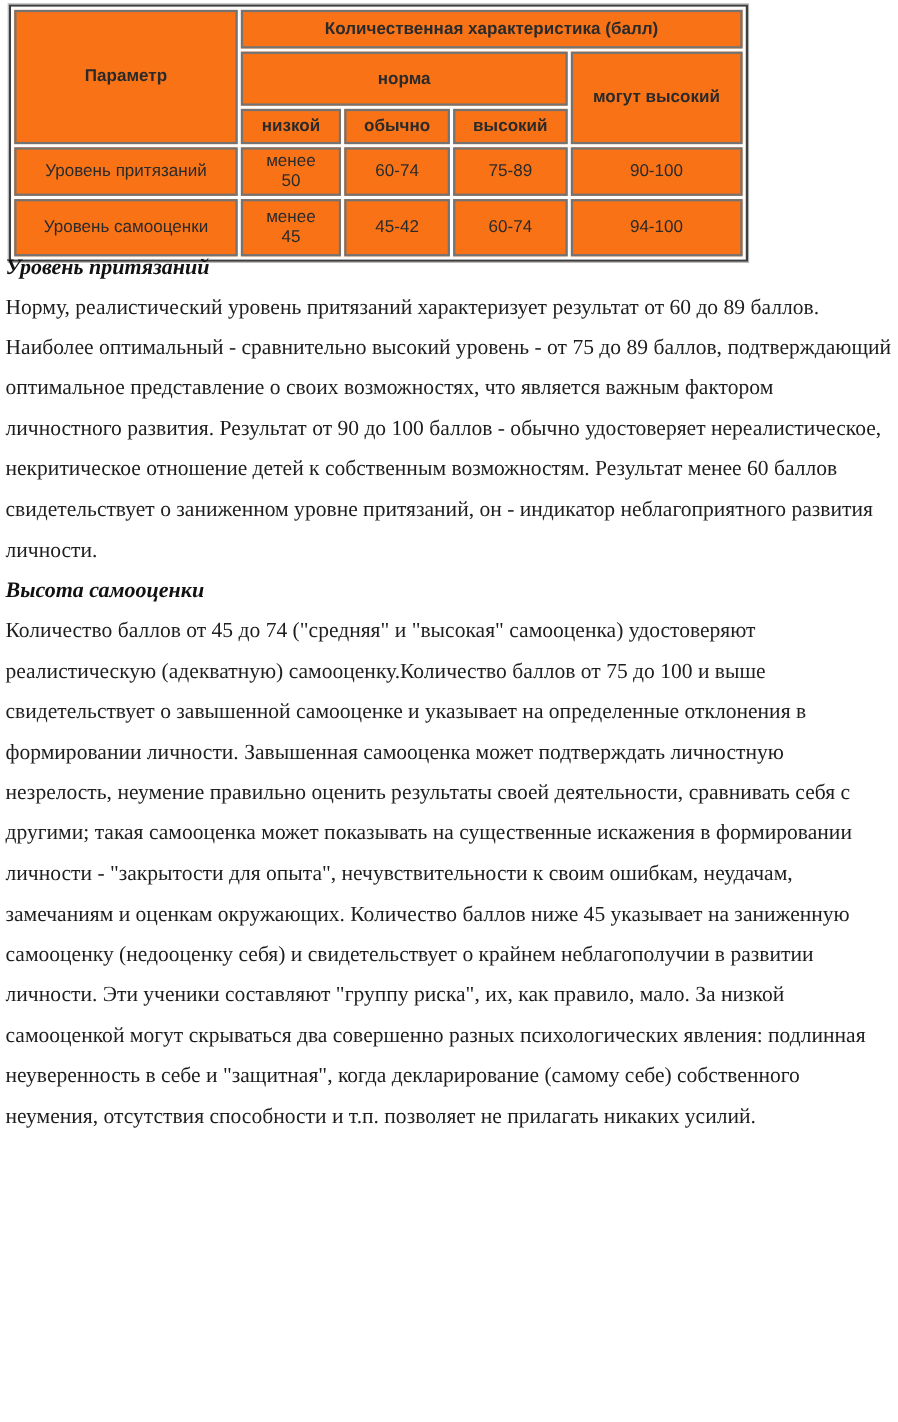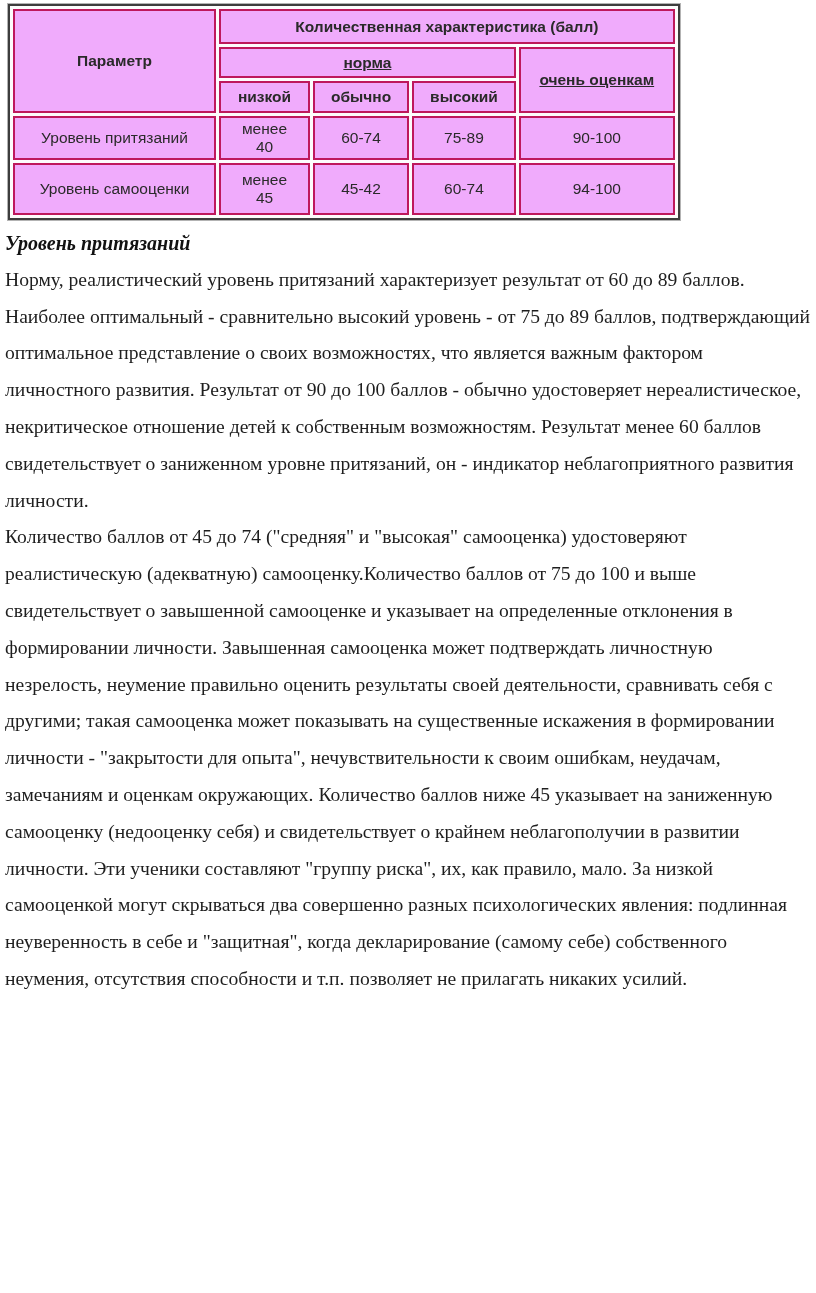--- a/index.html
+++ b/index.html
@@ -26,36 +26,36 @@
     border-spacing: 3px;
     table-layout: fixed;
     background: #fcfcfc;
     border: 2px solid #3d3d3d;
     outline: 1px solid #b3b3b3;
     font-family: "Liberation Sans", sans-serif;
     font-size: 15.5px;
     color: #2a2a2a;
   }
   table.score-table td {
-    border: 2px solid #be185d;
-    background: #f0abfc;
+    border: 2px solid #737373;
+    background: #f97316;
     text-align: center;
     vertical-align: middle;
     padding: 2px 16px;
   }
   td.hdr { font-weight: bold; }
   td.param-name { text-align: left; padding-left: 9px; }
   td.top-val { vertical-align: top; padding-top: 7px; }
   .c1 { width: 203px; }
   .c2 { width: 91px; }
   .c3 { width: 91px; }
   .c4 { width: 99px; }
   .c5 { width: 156px; }
   .r1 { height: 35px; }
-  .r2 { height: 31px; text-decoration: underline; }
+  .r2 { height: 49px; }
   .r3 { height: 32px; }
   .r4 { height: 33px; }
   .r5 { height: 52px; }
 
   
   .doc-text {
     position: absolute; left: 5px; top: 225px;
     width: 806px;
     font-size: 19.6px;
     line-height: 36.8px;
@@ -87,44 +87,45 @@
           <col class="c4">
           <col class="c5">
       </colgroup>
       <tbody>
         <tr class="r1">
           <td class="hdr" rowspan="3">Параметр</td>
           <td class="hdr" colspan="4">Количественная характеристика (балл)</td>
         </tr>
         <tr class="r2">
           <td class="hdr" colspan="3">норма</td>
-          <td class="hdr" rowspan="2">очень оценкам</td>
+          <td class="hdr" rowspan="2">могут высокий</td>
         </tr>
         <tr class="r3">
           <td class="hdr">низкой</td>
           <td class="hdr">обычно</td>
           <td class="hdr">высокий</td>
         </tr>
         <tr class="r4">
           <td class="param-name">Уровень притязаний</td>
-          <td>менее 40</td>
+          <td>менее 50</td>
           <td>60-74</td>
           <td>75-89</td>
           <td>90-100</td>
         </tr>
         <tr class="r5">
           <td class="param-name">Уровень самооценки</td>
           <td>менее 45</td>
           <td>45-42</td>
           <td>60-74</td>
           <td class="top-val">94-100</td>
         </tr>
       </tbody>
     </table>
   </div>
 
   <div class="doc-text">
     <h3>Уровень притязаний</h3>
     <p>Норму, реалистический уровень притязаний характеризует результат от 60 до 89 баллов. Наиболее оптимальный - сравнительно высокий уровень - от 75 до 89 баллов, подтверждающий оптимальное представление о своих возможностях, что является важным фактором личностного развития. Результат от 90 до 100 баллов - обычно удостоверяет нереалистическое, некритическое отношение детей к собственным возможностям. Результат менее 60 баллов свидетельствует о заниженном уровне притязаний, он - индикатор неблагоприятного развития личности.</p>
+    <h3>Высота самооценки</h3>
     <p>Количество баллов от 45 до 74 ("средняя" и "высокая" самооценка) удостоверяют реалистическую (адекватную) самооценку.Количество баллов от 75 до 100 и выше свидетельствует о завышенной самооценке и указывает на определенные отклонения в формировании личности. Завышенная самооценка может подтверждать личностную незрелость, неумение правильно оценить результаты своей деятельности, сравнивать себя с другими; такая самооценка может показывать на существенные искажения в формировании личности - "закрытости для опыта", нечувствительности к своим ошибкам, неудачам, замечаниям и оценкам окружающих. Количество баллов ниже 45 указывает на заниженную самооценку (недооценку себя) и свидетельствует о крайнем неблагополучии в развитии личности. Эти ученики составляют "группу риска", их, как правило, мало. За низкой самооценкой могут скрываться два совершенно разных психологических явления: подлинная неуверенность в себе и "защитная", когда декларирование (самому себе) собственного неумения, отсутствия способности и т.п. позволяет не прилагать никаких усилий.</p>
   </div>
 
 </div>
 
 </body></html>

